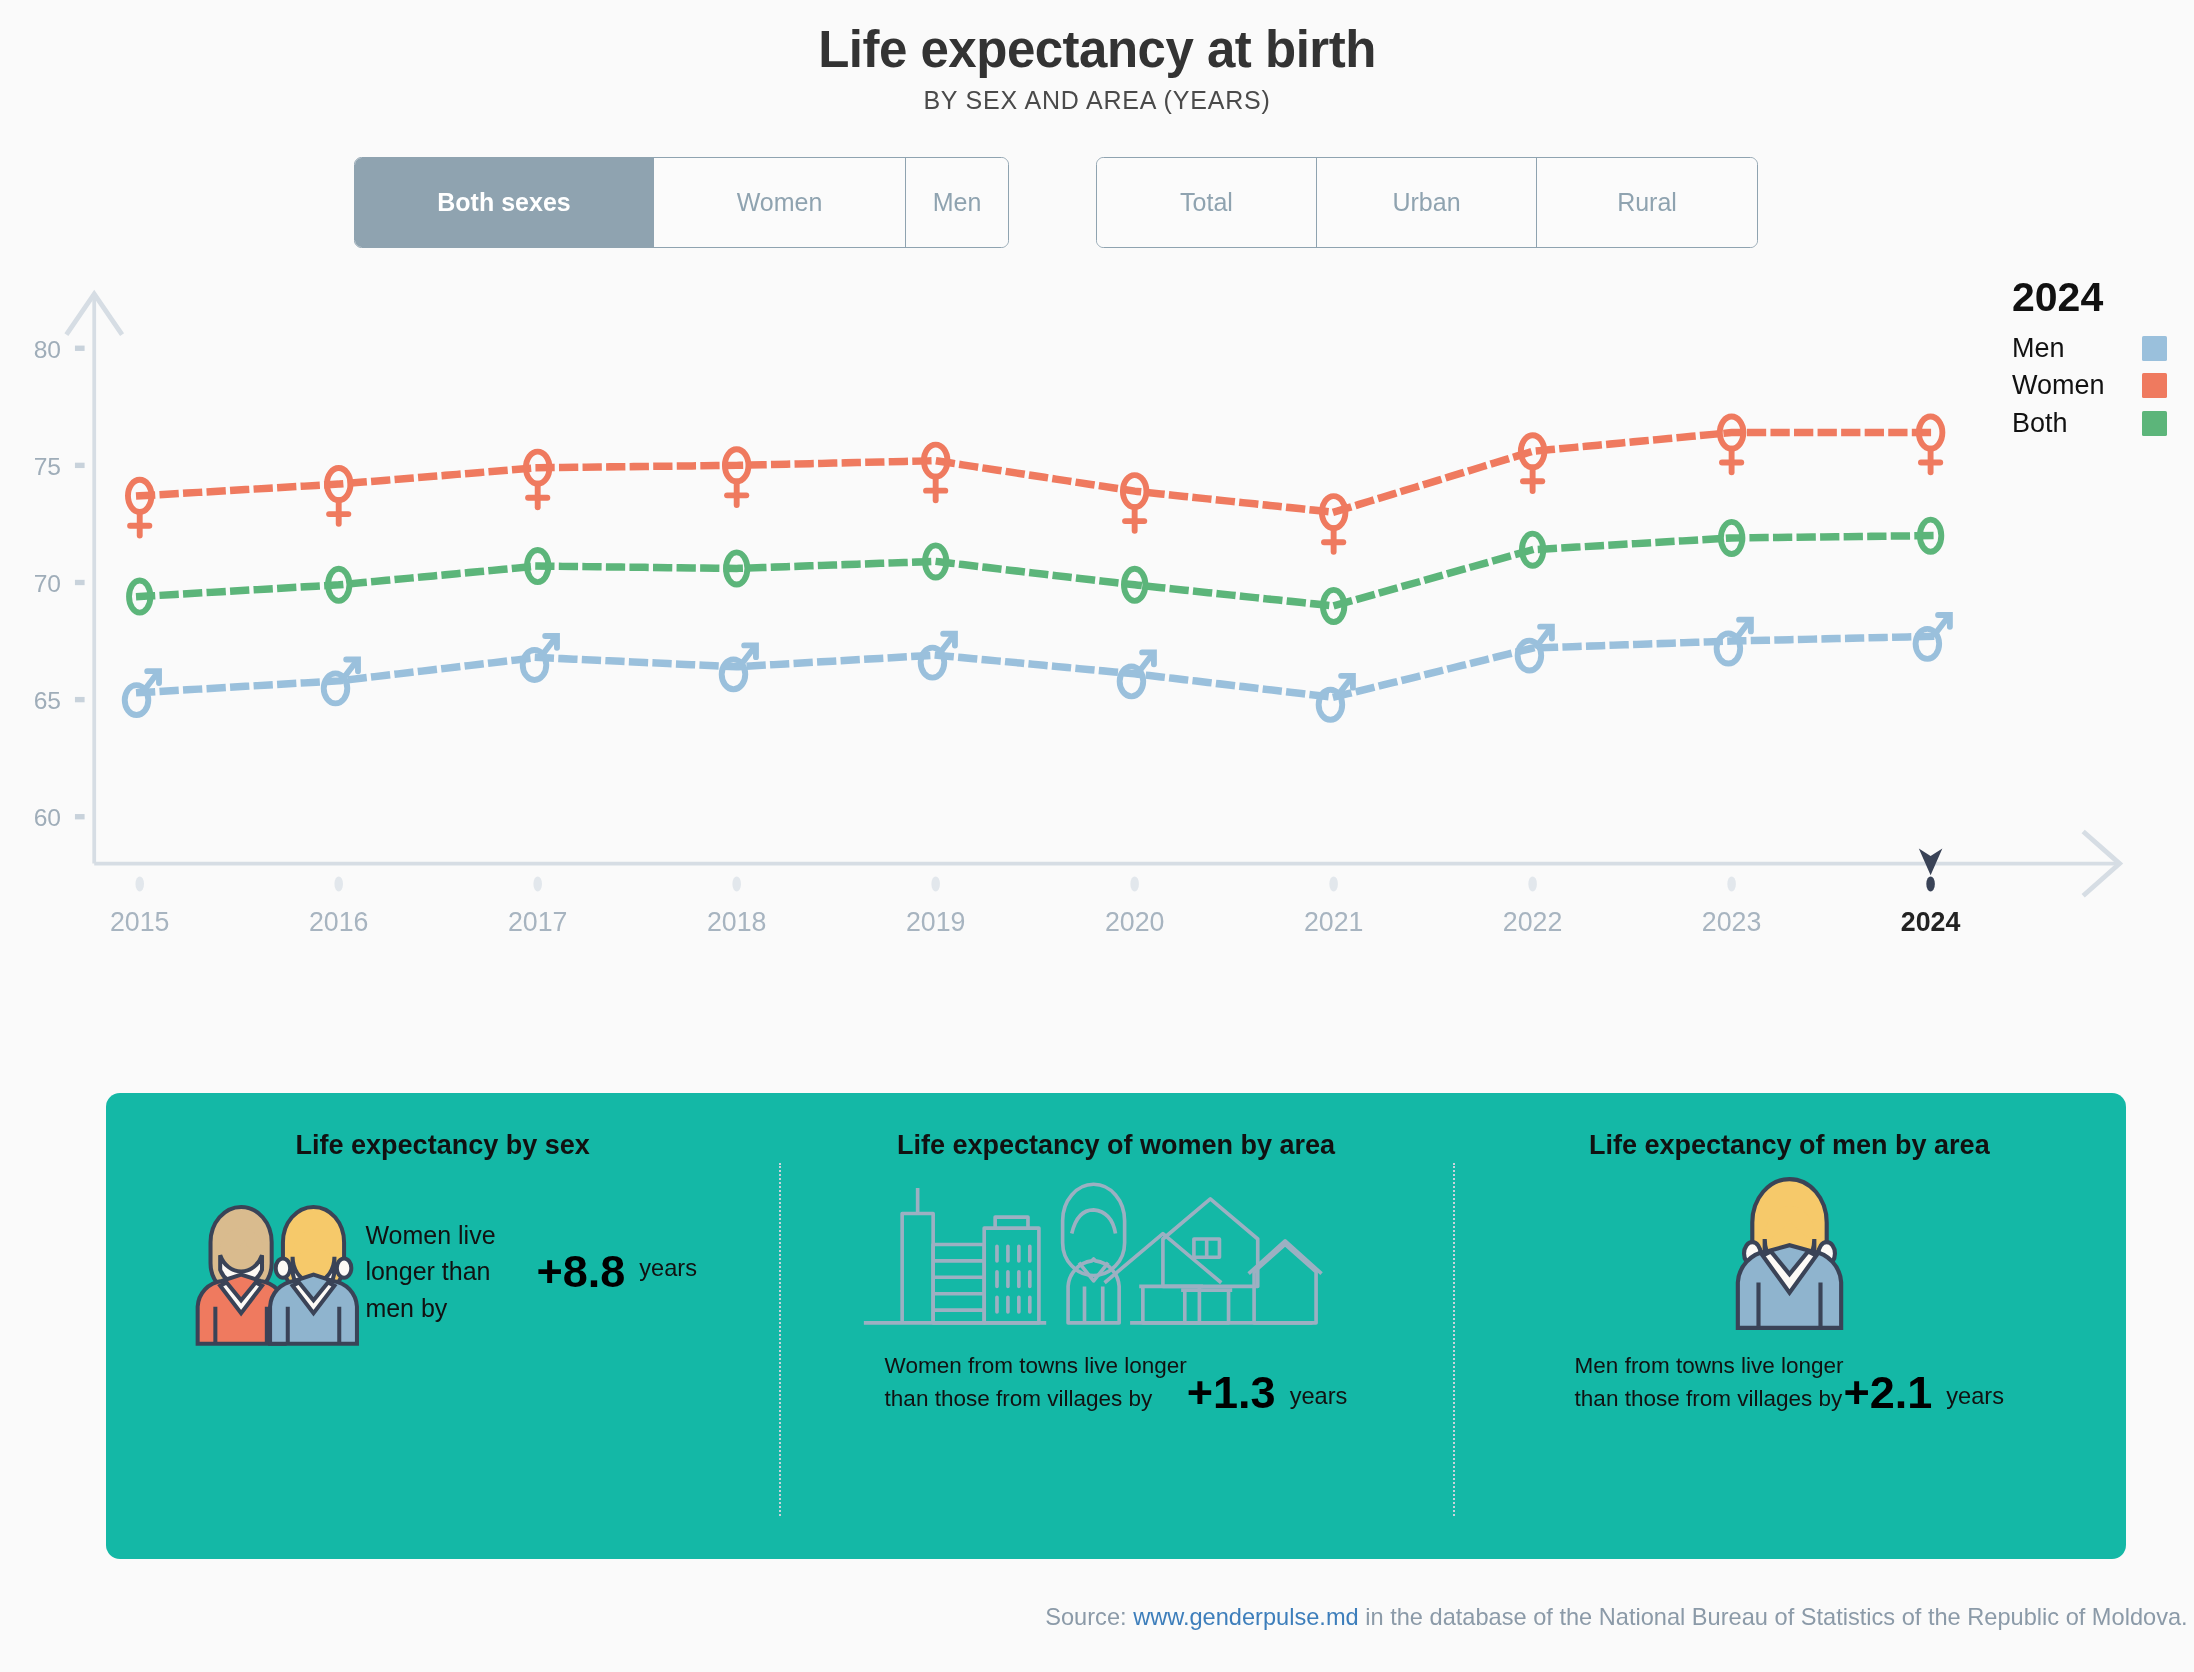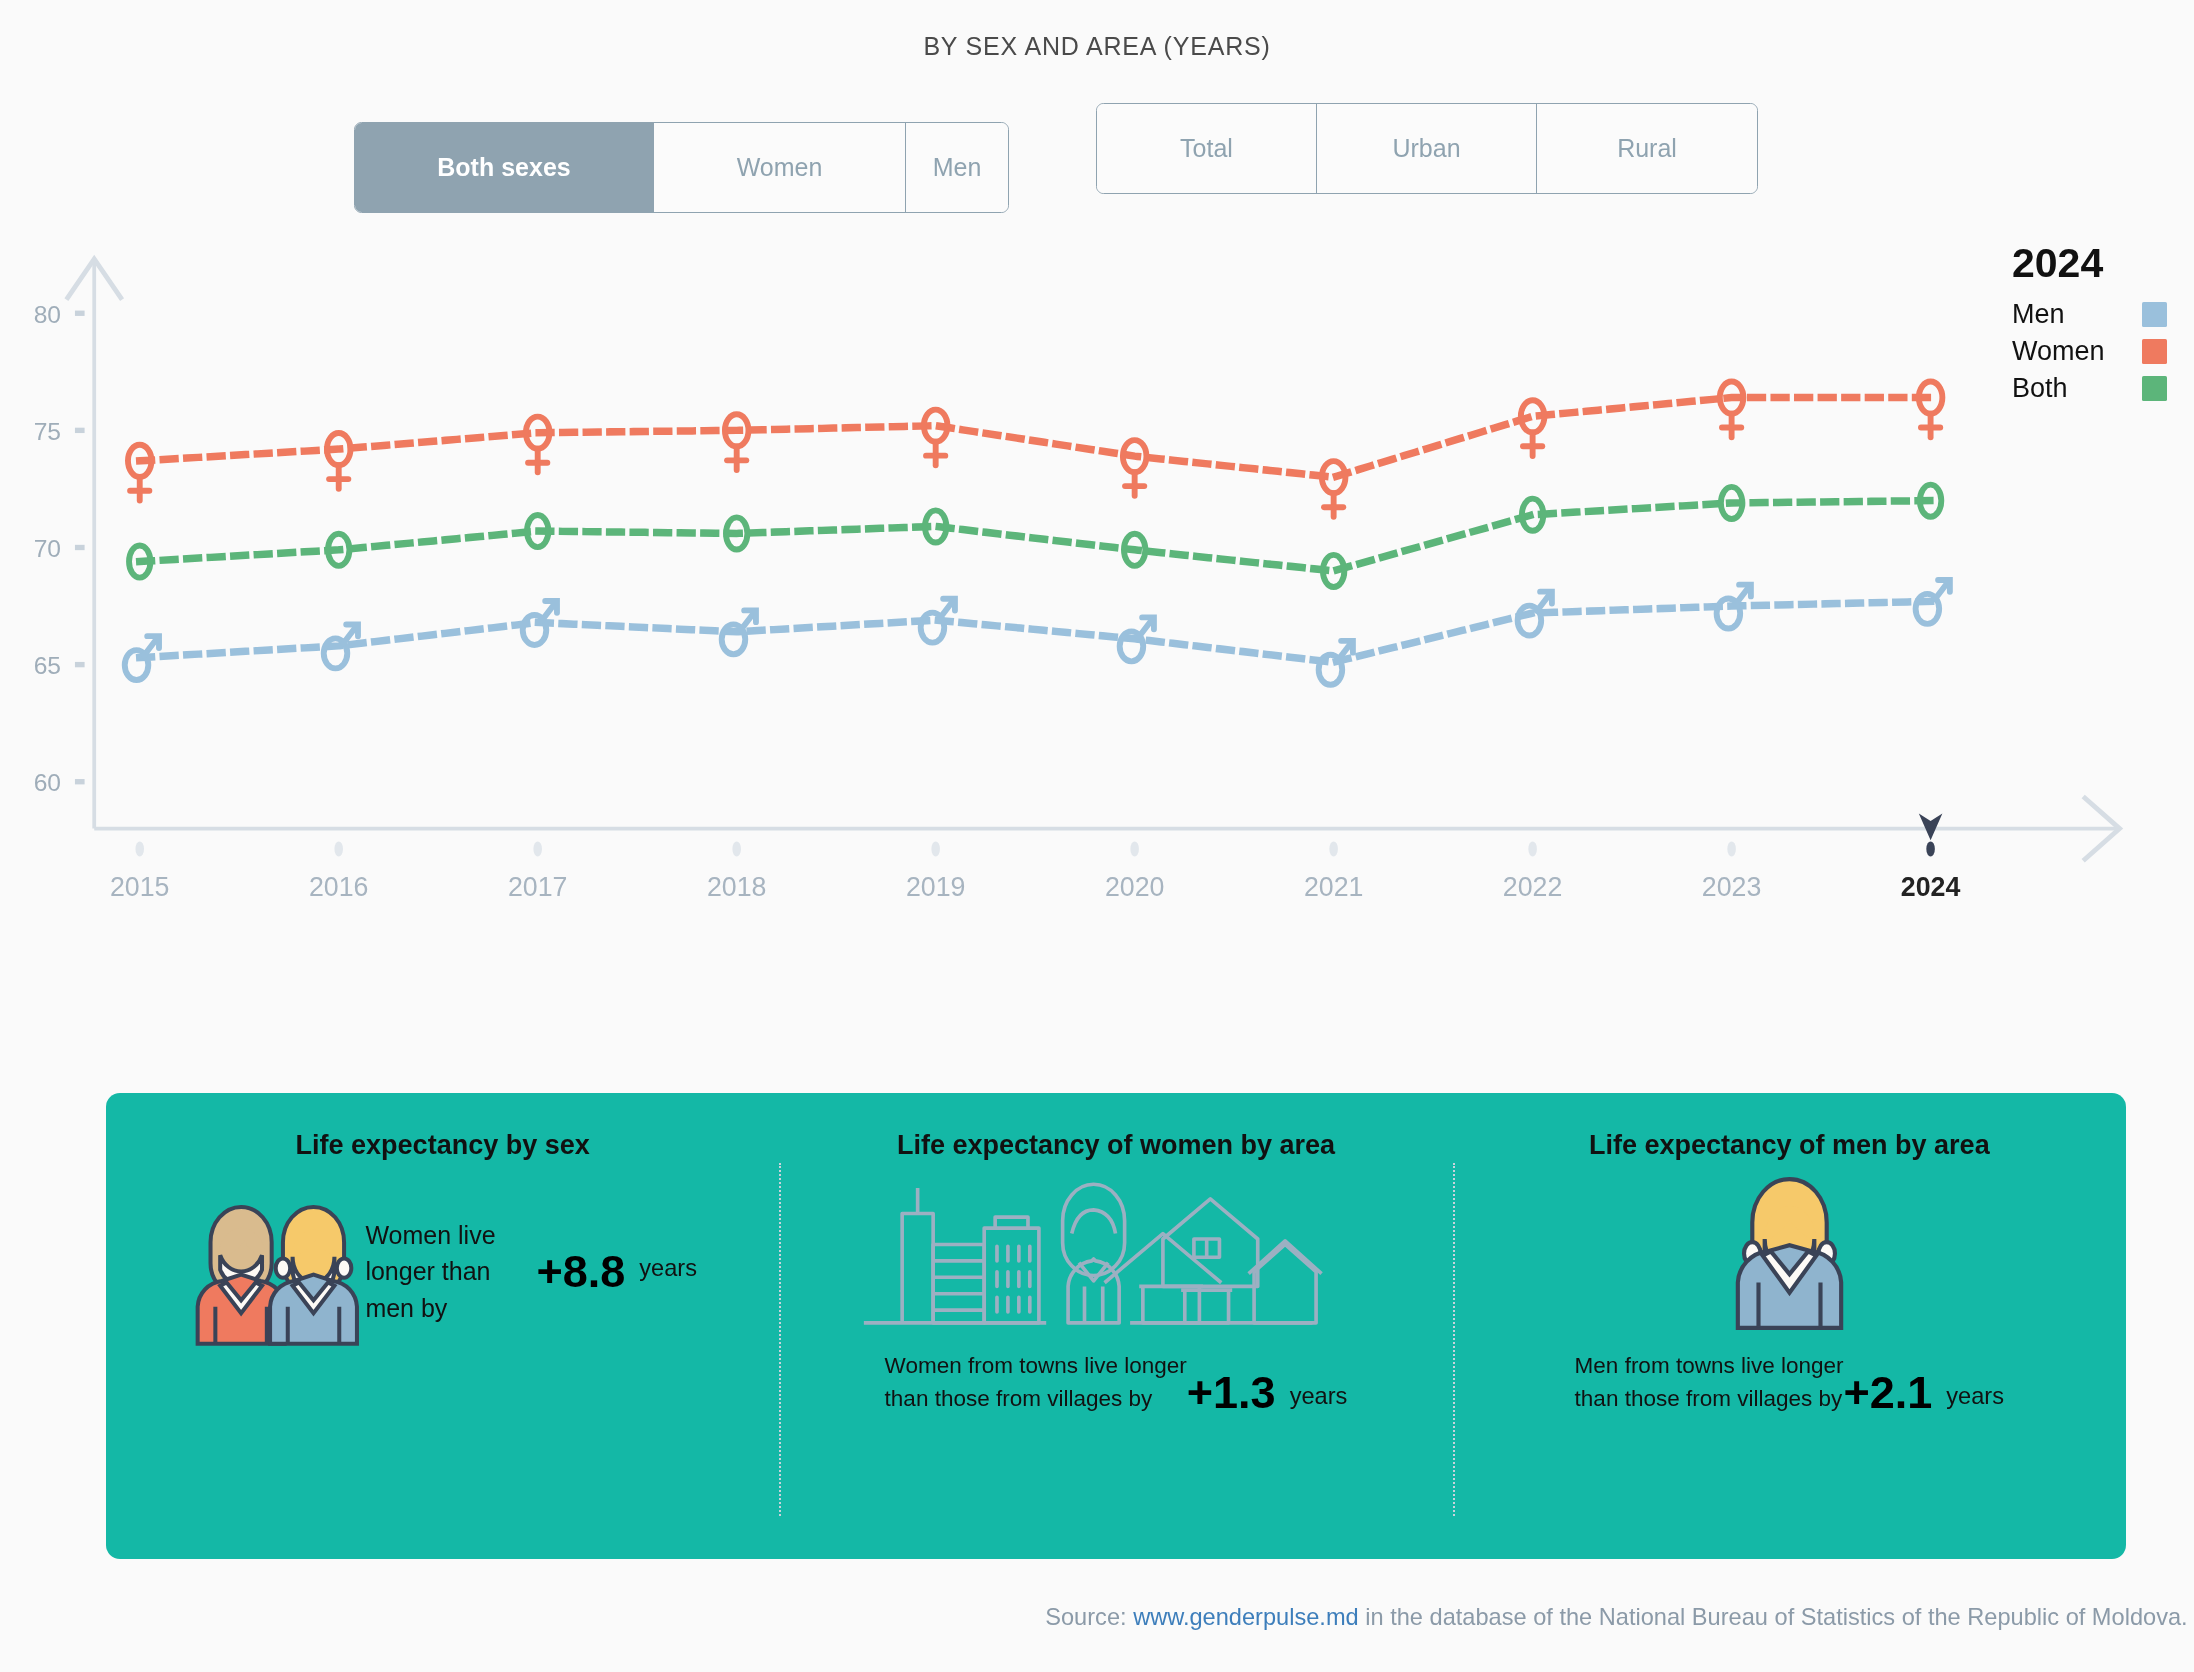--- a/index.html
+++ b/index.html
@@ -19,21 +19,21 @@
   }
   .subtitle{
     font-size:25px;color:#4a4a4a;margin-top:9.6px;letter-spacing:0.8px;
   }
   
   .toggles{
     display:flex;align-items:flex-start;
     margin-top:42px;padding-left:354px;gap:87px;
   }
   .btn-group{display:flex;border-radius:7.5px;overflow:hidden;}
-  .btn-group.sex{border:1.6px solid #8fa3b0;margin-top:19px;}
+  .btn-group.sex{border:1.6px solid #8fa3b0;}
   .btn-group.area{border:1.6px solid #8fa3b0;}
   .tbtn{
     min-width:0;
     padding:0 0;
     height:89px;
     display:flex;align-items:center;justify-content:center;
     font-size:25px;color:#8fa3b0;background:#fbfbfb;
     border-right:1.6px solid #8fa3b0;
     box-sizing:border-box;
     cursor:pointer;user-select:none;
@@ -82,20 +82,21 @@
     position:absolute;left:0;top:1604px;width:2194px;
     text-align:right;padding-right:6.4px;box-sizing:border-box;
     font-size:23.6px;color:#8b9aa8;
   }
   .footer a{color:#3d7ebb;text-decoration:none;}
 </style>
 </head>
 <body>
 
 <div class="header">
+  <div class="title">Life expectancy at birth</div>
   <div class="subtitle">BY SEX AND AREA (YEARS)</div>
 </div>
 
 <div class="toggles">
   <div class="btn-group sex">
     <div class="tbtn active">Both sexes</div>
     <div class="tbtn">Women</div>
     <div class="tbtn">Men</div>
   </div>
   <div class="btn-group area">

